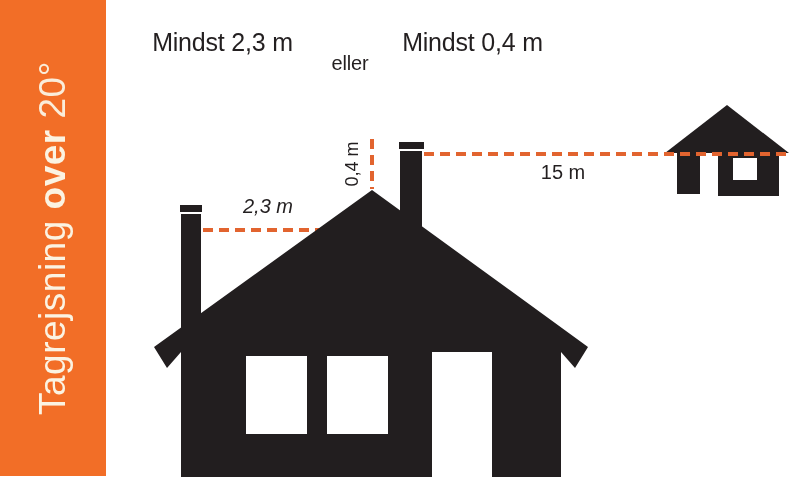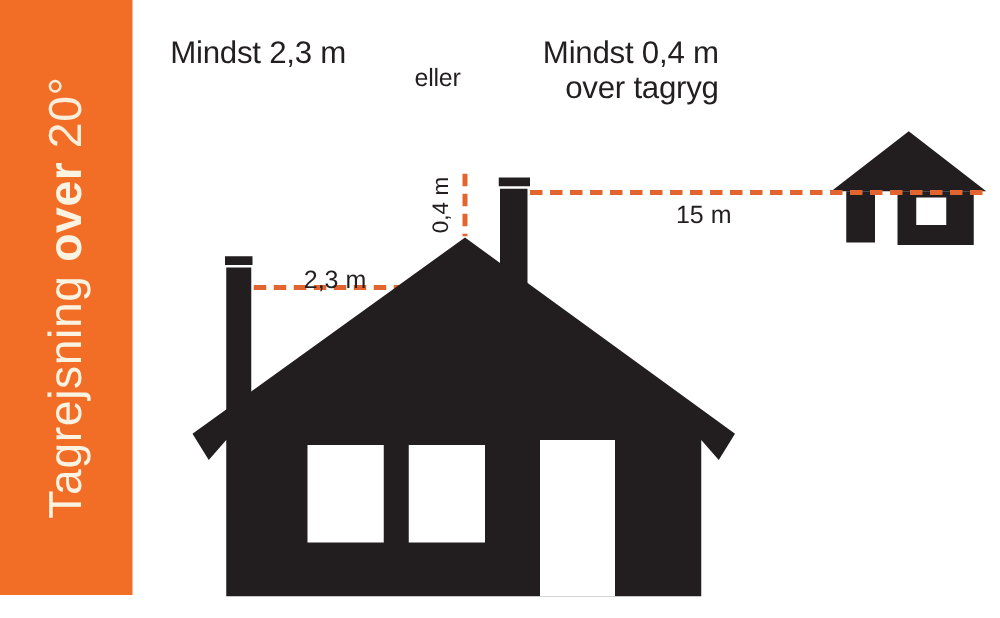--- a/index.html
+++ b/index.html
@@ -44,32 +44,32 @@
   .sidebar-text .light { font-weight: normal; opacity: 0.96; }
   
   .heading {
     position: absolute;
     text-align: center;
     font-size: 25px;
     line-height: 28px;
     letter-spacing: -0.2px;
     color: var(--heading-text);
   }
-  .opt1 { left: 104px; top: 28px; width: 205px; }
+  .opt1 { left: 120px; top: 28px; width: 205px; }
   .eller { left: 320px; top: 49px; width: 60px; font-size: 20px; }
-  .opt2 { left: 370px; top: 28px; width: 205px; text-align: right; }
+  .opt2 { left: 370px; top: 28px; width: 205px; }
   
   .measure {
     position: absolute;
     font-size: 20px;
     text-align: center;
     color: var(--heading-text);
     white-space: nowrap;
   }
-  .m23 { left: 226px; top: 213px; width: 84px; }
+  .m23 { left: 226px; top: 195px; width: 84px; font-style: italic; }
   .m04 {
     left: 322px; top: 154px;
     width: 60px; height: 20px; line-height: 20px;
     transform: rotate(-90deg);
     font-size: 18px;
   }
   .m15 { left: 523px; top: 161px; width: 80px; text-align: center; }
   
   .art { position: absolute; left: 0; top: 0; }
   .silhouette { fill: var(--silhouette); }
@@ -119,20 +119,19 @@
       <span class="light">20°</span>
     </div>
   </div>
 
   <div class="heading opt1">
     <div>Mindst 2,3 m</div>
   </div>
   <div class="heading eller">eller</div>
   <div class="heading opt2">
     <div>Mindst 0,4 m</div>
-    <div>over tagryg</div>
   </div>
 
   <div class="measure m23">2,3 m</div>
   <div class="measure m04">0,4 m</div>
   <div class="measure m15">15 m</div>
 
 </div>
 
 </body></html>

